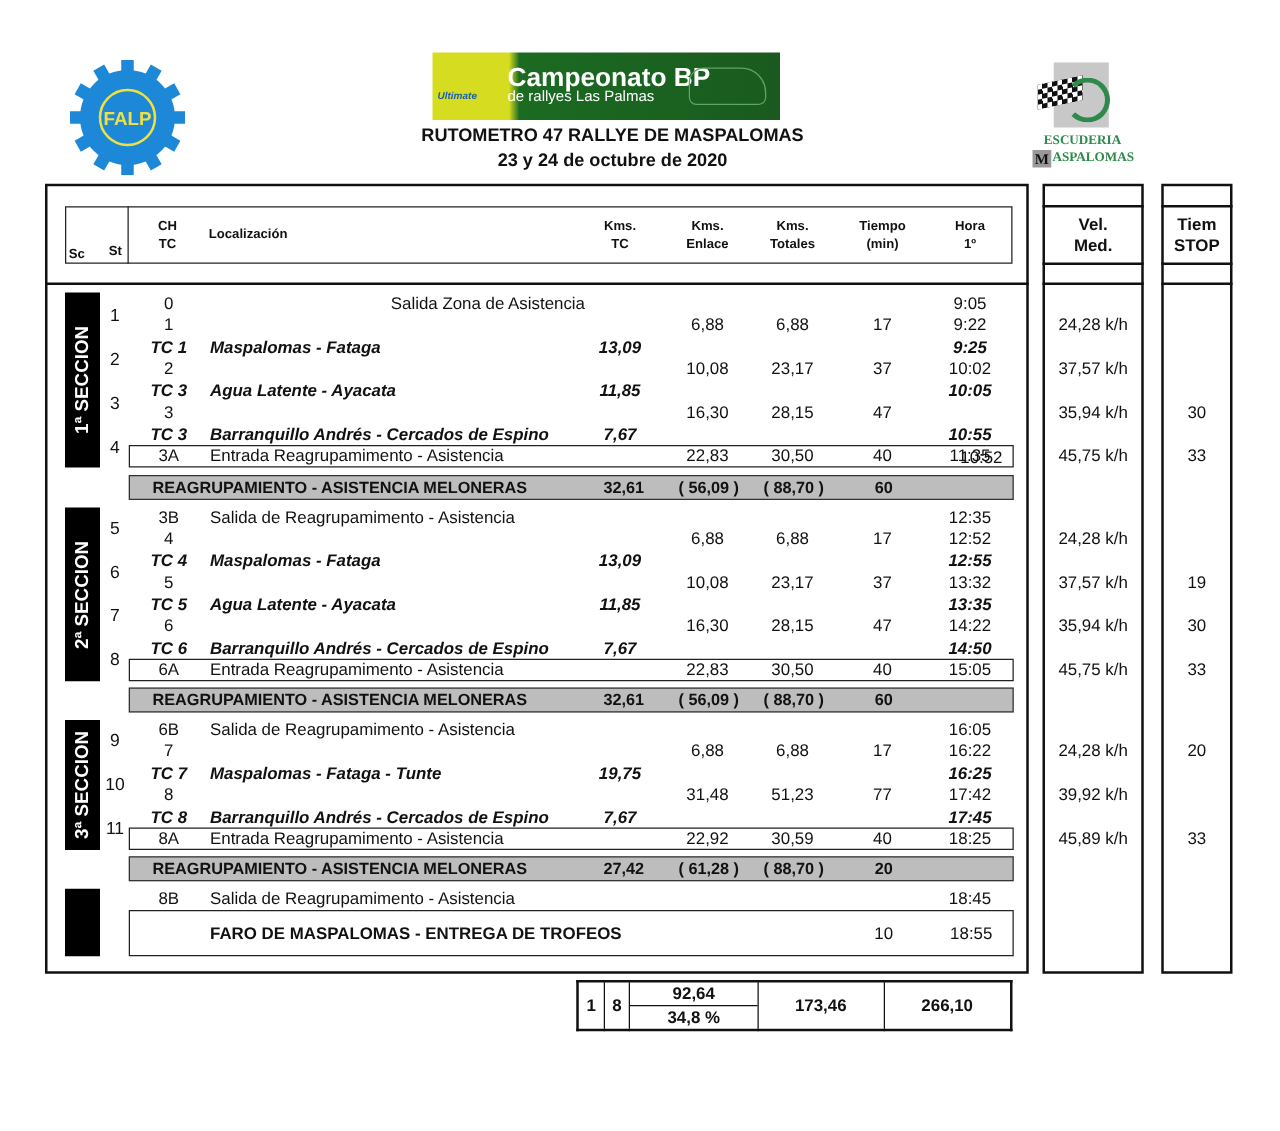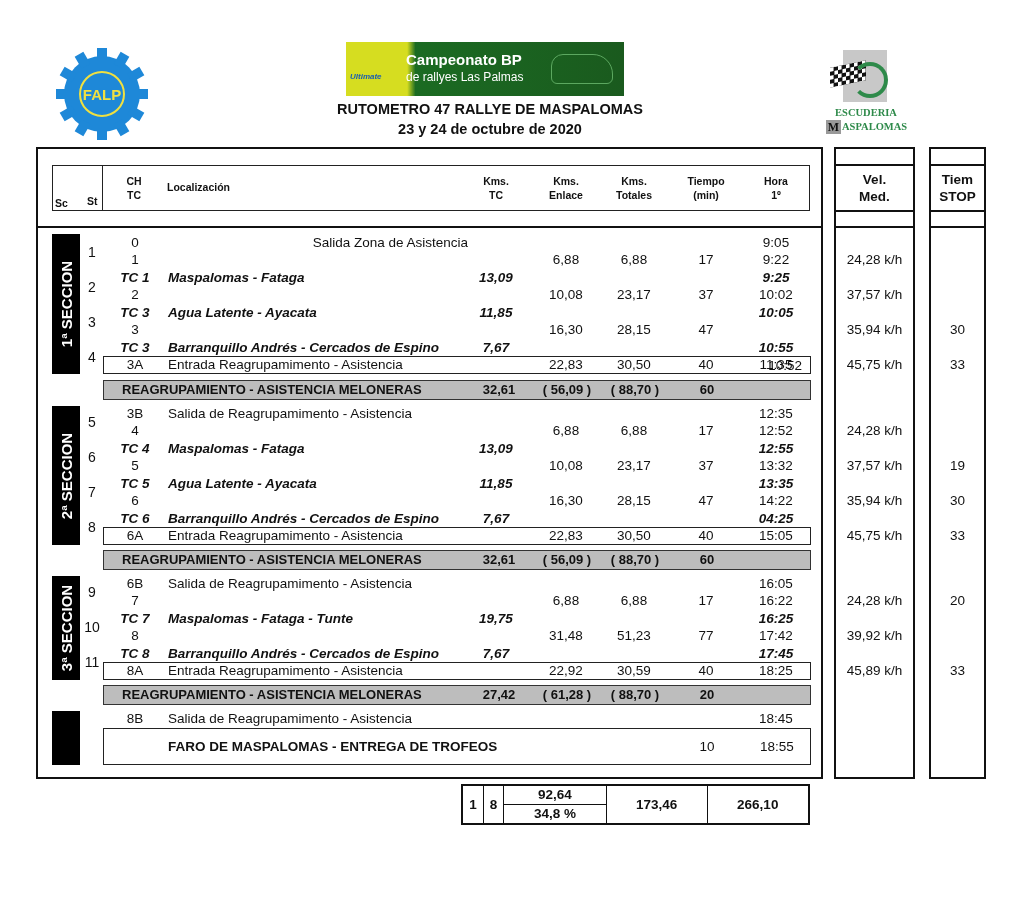--- a/index.html
+++ b/index.html
@@ -42,21 +42,21 @@
           <rect x="43" y="2" width="10" height="14" transform="rotate(330 48 48)"></rect>
       </g>
     </g>
     <circle cx="48" cy="48" r="22" fill="#1e88d8" stroke="#f0e040" stroke-width="2"></circle>
     <text x="48" y="54" text-anchor="middle" font-family="Liberation Sans, sans-serif" font-size="15" font-weight="bold" fill="#f0e040">FALP</text>
   </svg>
 </div>
 
 <div class="abs" style="left:346px;top:42px;width:278px;height:54px;background:linear-gradient(90deg,#d6dd20 0%,#d6dd20 22%,#1b6b22 25%,#1a5a1e 100%);">
   <div class="abs i b" style="left:4px;top:30px;font-size:8px;color:#1b5fb0;">Ultimate</div>
-  <div class="abs b" style="left:60px;top:9px;font-size:15px;color:#fff;">Campeonato BP</div>
+  <div class="abs b" style="left:60px;top:9px;font-size:21px;color:#fff;">Campeonato BP</div>
   <div class="abs" style="left:60px;top:28px;font-size:12px;color:#fff;">de rallyes Las Palmas</div>
   <div class="abs" style="left:205px;top:12px;width:62px;height:30px;border:1.5px solid #5ca860;border-radius:12px 20px 6px 6px;"></div>
 </div>
 
 <div class="abs c b" style="left:300px;top:101px;width:380px;font-size:14.5px;">RUTOMETRO 47 RALLYE DE MASPALOMAS</div>
 <div class="abs c b" style="left:300px;top:121px;width:380px;font-size:14.5px;">23 y 24 de octubre de 2020</div>
 
 <div class="abs" style="left:826px;top:50px;width:80px;height:84px;">
   <div class="abs" style="left:17px;top:0;width:44px;height:52px;background:#c8c8c8;"></div>
   <div class="abs" style="left:4px;top:14px;width:36px;height:20px;background:repeating-conic-gradient(#111 0 25%,#fff 0 50%) 0 0/8px 8px;transform:skewY(-12deg);"></div>
@@ -297,21 +297,21 @@
       <span class="cell" style="left: 836px; width: 77px; text-align: center;">35,94 k/h</span>
       <span class="cell" style="left: 931px; width: 53px; text-align: center;">30</span>
     </div>
     <div class="row b i" style="top: 510px; left: 0px; width: 1024px;">
       <span class="cell" style="left: 118px; width: 34px; text-align: center;">TC 6</span>
       <span class="cell" style="left: 168px; width: 300px; text-align: left;">Barranquillo Andrés - Cercados de Espino</span>
       <span class="cell" style="left: 474px; width: 44px; text-align: center;">7,67</span>
       <span class="cell" style="left: 540px; width: 52px; text-align: center;"></span>
       <span class="cell" style="left: 608px; width: 52px; text-align: center;"></span>
       <span class="cell" style="left: 680px; width: 52px; text-align: center;"></span>
-      <span class="cell" style="left: 750px; width: 52px; text-align: center;">04:25</span>
+      <span class="cell" style="left: 750px; width: 52px; text-align: center;">14:50</span>
       <span class="cell" style="left: 836px; width: 77px; text-align: center; font-style: normal;"></span>
       <span class="cell" style="left: 931px; width: 53px; text-align: center; font-style: normal;"></span>
     </div>
     <div class="row" style="top: 527px; left: 0px; width: 1024px;">
       <span class="cell" style="left: 118px; width: 34px; text-align: center;">6A</span>
       <span class="cell" style="left: 168px; width: 300px; text-align: left;">Entrada Reagrupamimento - Asistencia</span>
       <span class="cell" style="left: 474px; width: 44px; text-align: center;"></span>
       <span class="cell" style="left: 540px; width: 52px; text-align: center;">22,83</span>
       <span class="cell" style="left: 608px; width: 52px; text-align: center;">30,50</span>
       <span class="cell" style="left: 680px; width: 52px; text-align: center;">40</span>

